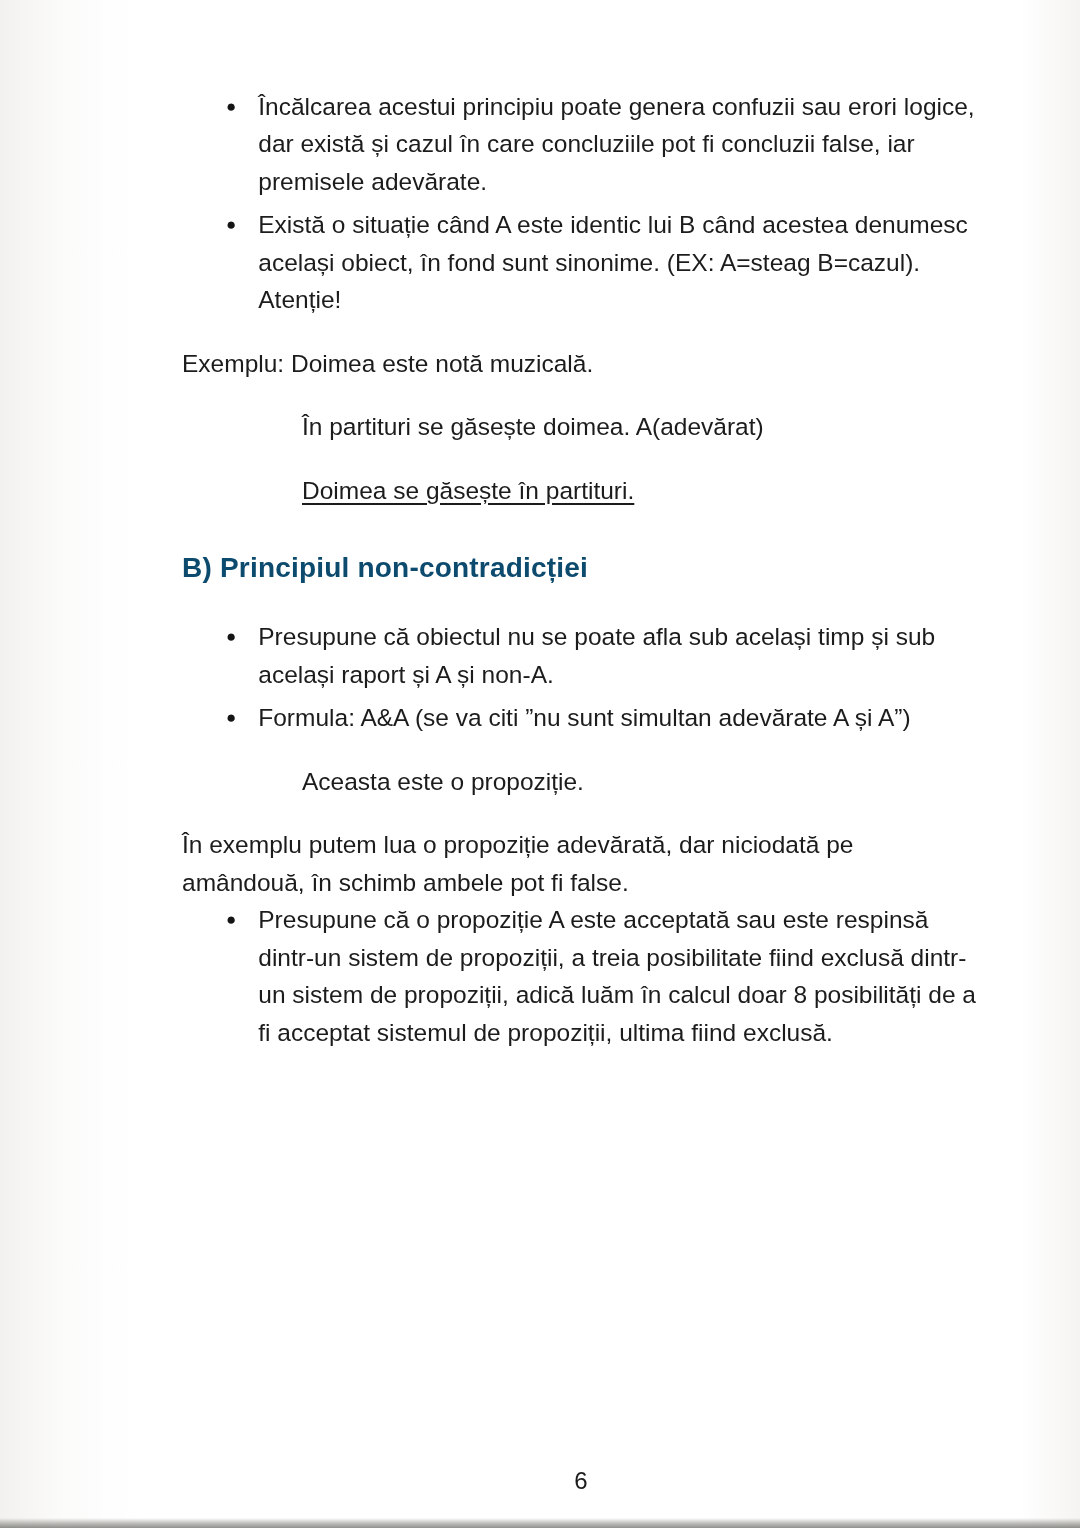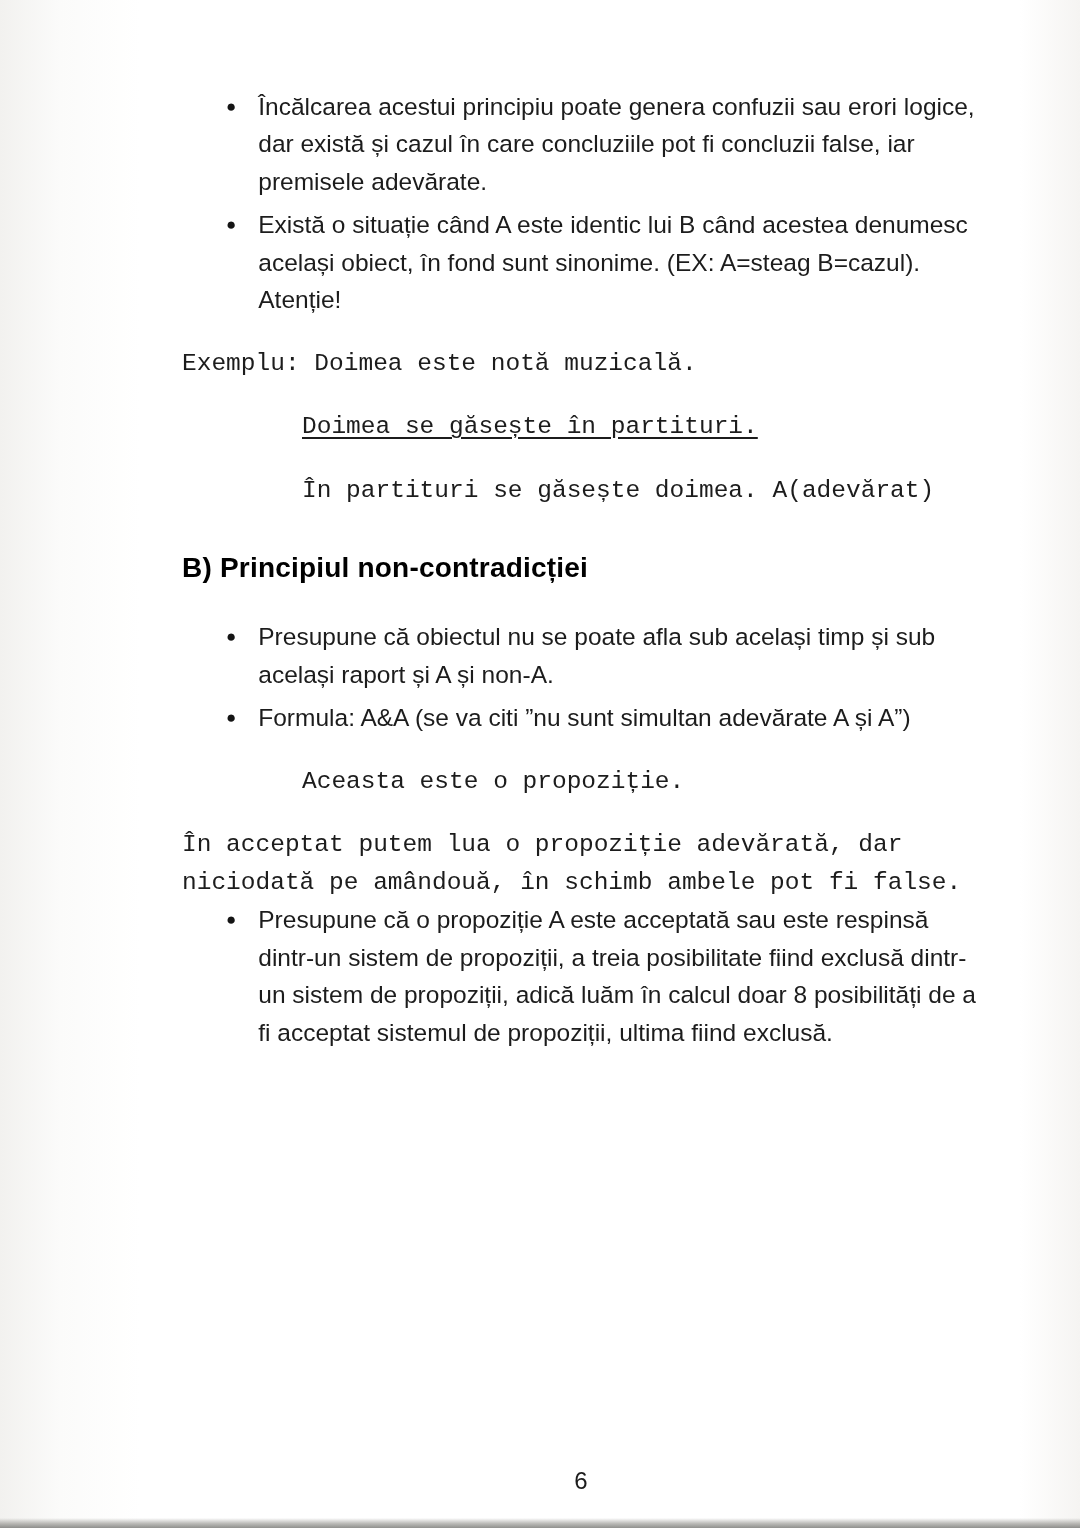--- a/index.html
+++ b/index.html
@@ -63,33 +63,32 @@
     font-size: 17px;
     line-height: 37px;
     margin-right: 22px;
     color: #141414;
   }
   ul.bullets li .b-text {
     flex: 1 1 auto;
   }
   .para {
     margin: 26px 0 0 0;
-    font-family: Liberation Mono, monospace;
   }
   .indented {
     margin-left: 120px;
   }
   .underline {
     text-decoration: underline;
     text-underline-offset: 4px;
   }
   h2.heading {
     font-size: 28px;
     font-weight: bold;
-    color: #000000;
+    color: #0c4a6e;
     margin: 38px 0 28px 0;
     letter-spacing: 0.2px;
   }
   .page-number {
     position: absolute;
     left: 182px;
     right: 100px;
     bottom: 28px;
     text-align: center;
     font-size: 24px;
@@ -110,41 +109,41 @@
       <span class="b-text">Încălcarea acestui principiu poate genera confuzii sau erori logice, dar există și cazul în care concluziile pot fi concluzii false, iar premisele adevărate.</span>
     </li>
     <li>
       <span class="marker">●</span>
       <span class="b-text">Există o situație când A este identic lui B când acestea denumesc același obiect, în fond sunt sinonime. (EX: A=steag B=cazul). Atenție!</span>
     </li>
   </ul>
 
   <p class="para">Exemplu: Doimea este notă muzicală.</p>
 
+  <p class="para indented">În partituri se găsește doimea. A(adevărat)</p>
+
   <p class="para indented underline">Doimea se găsește în partituri.</p>
-
-  <p class="para indented">În partituri se găsește doimea. A(adevărat)</p>
 
   <h2 class="heading">B) Principiul non-contradicției</h2>
 
   <ul class="bullets">
     <li>
       <span class="marker">●</span>
       <span class="b-text">Presupune că obiectul nu se poate afla sub același timp și sub același raport și A și non-A.</span>
     </li>
     <li>
       <span class="marker">●</span>
       <span class="b-text">Formula: A&amp;A (se va citi ”nu sunt simultan adevărate A și A”)</span>
     </li>
   </ul>
 
 
   <p class="para indented">Aceasta este o propoziție.</p>
 
-  <p class="para">În acceptat putem lua o propoziție adevărată, dar niciodată pe amândouă, în schimb ambele pot fi false.</p>
+  <p class="para">În exemplu putem lua o propoziție adevărată, dar niciodată pe amândouă, în schimb ambele pot fi false.</p>
 
 
   <ul class="bullets">
     <li>
       <span class="marker">●</span>
       <span class="b-text">Presupune că o propoziție A este acceptată sau este respinsă dintr-un sistem de propoziții, a treia posibilitate fiind exclusă dintr-un sistem de propoziții, adică luăm în calcul doar 8 posibilități de a fi acceptat sistemul de propoziții, ultima fiind exclusă.</span>
     </li>
   </ul>
 
 

